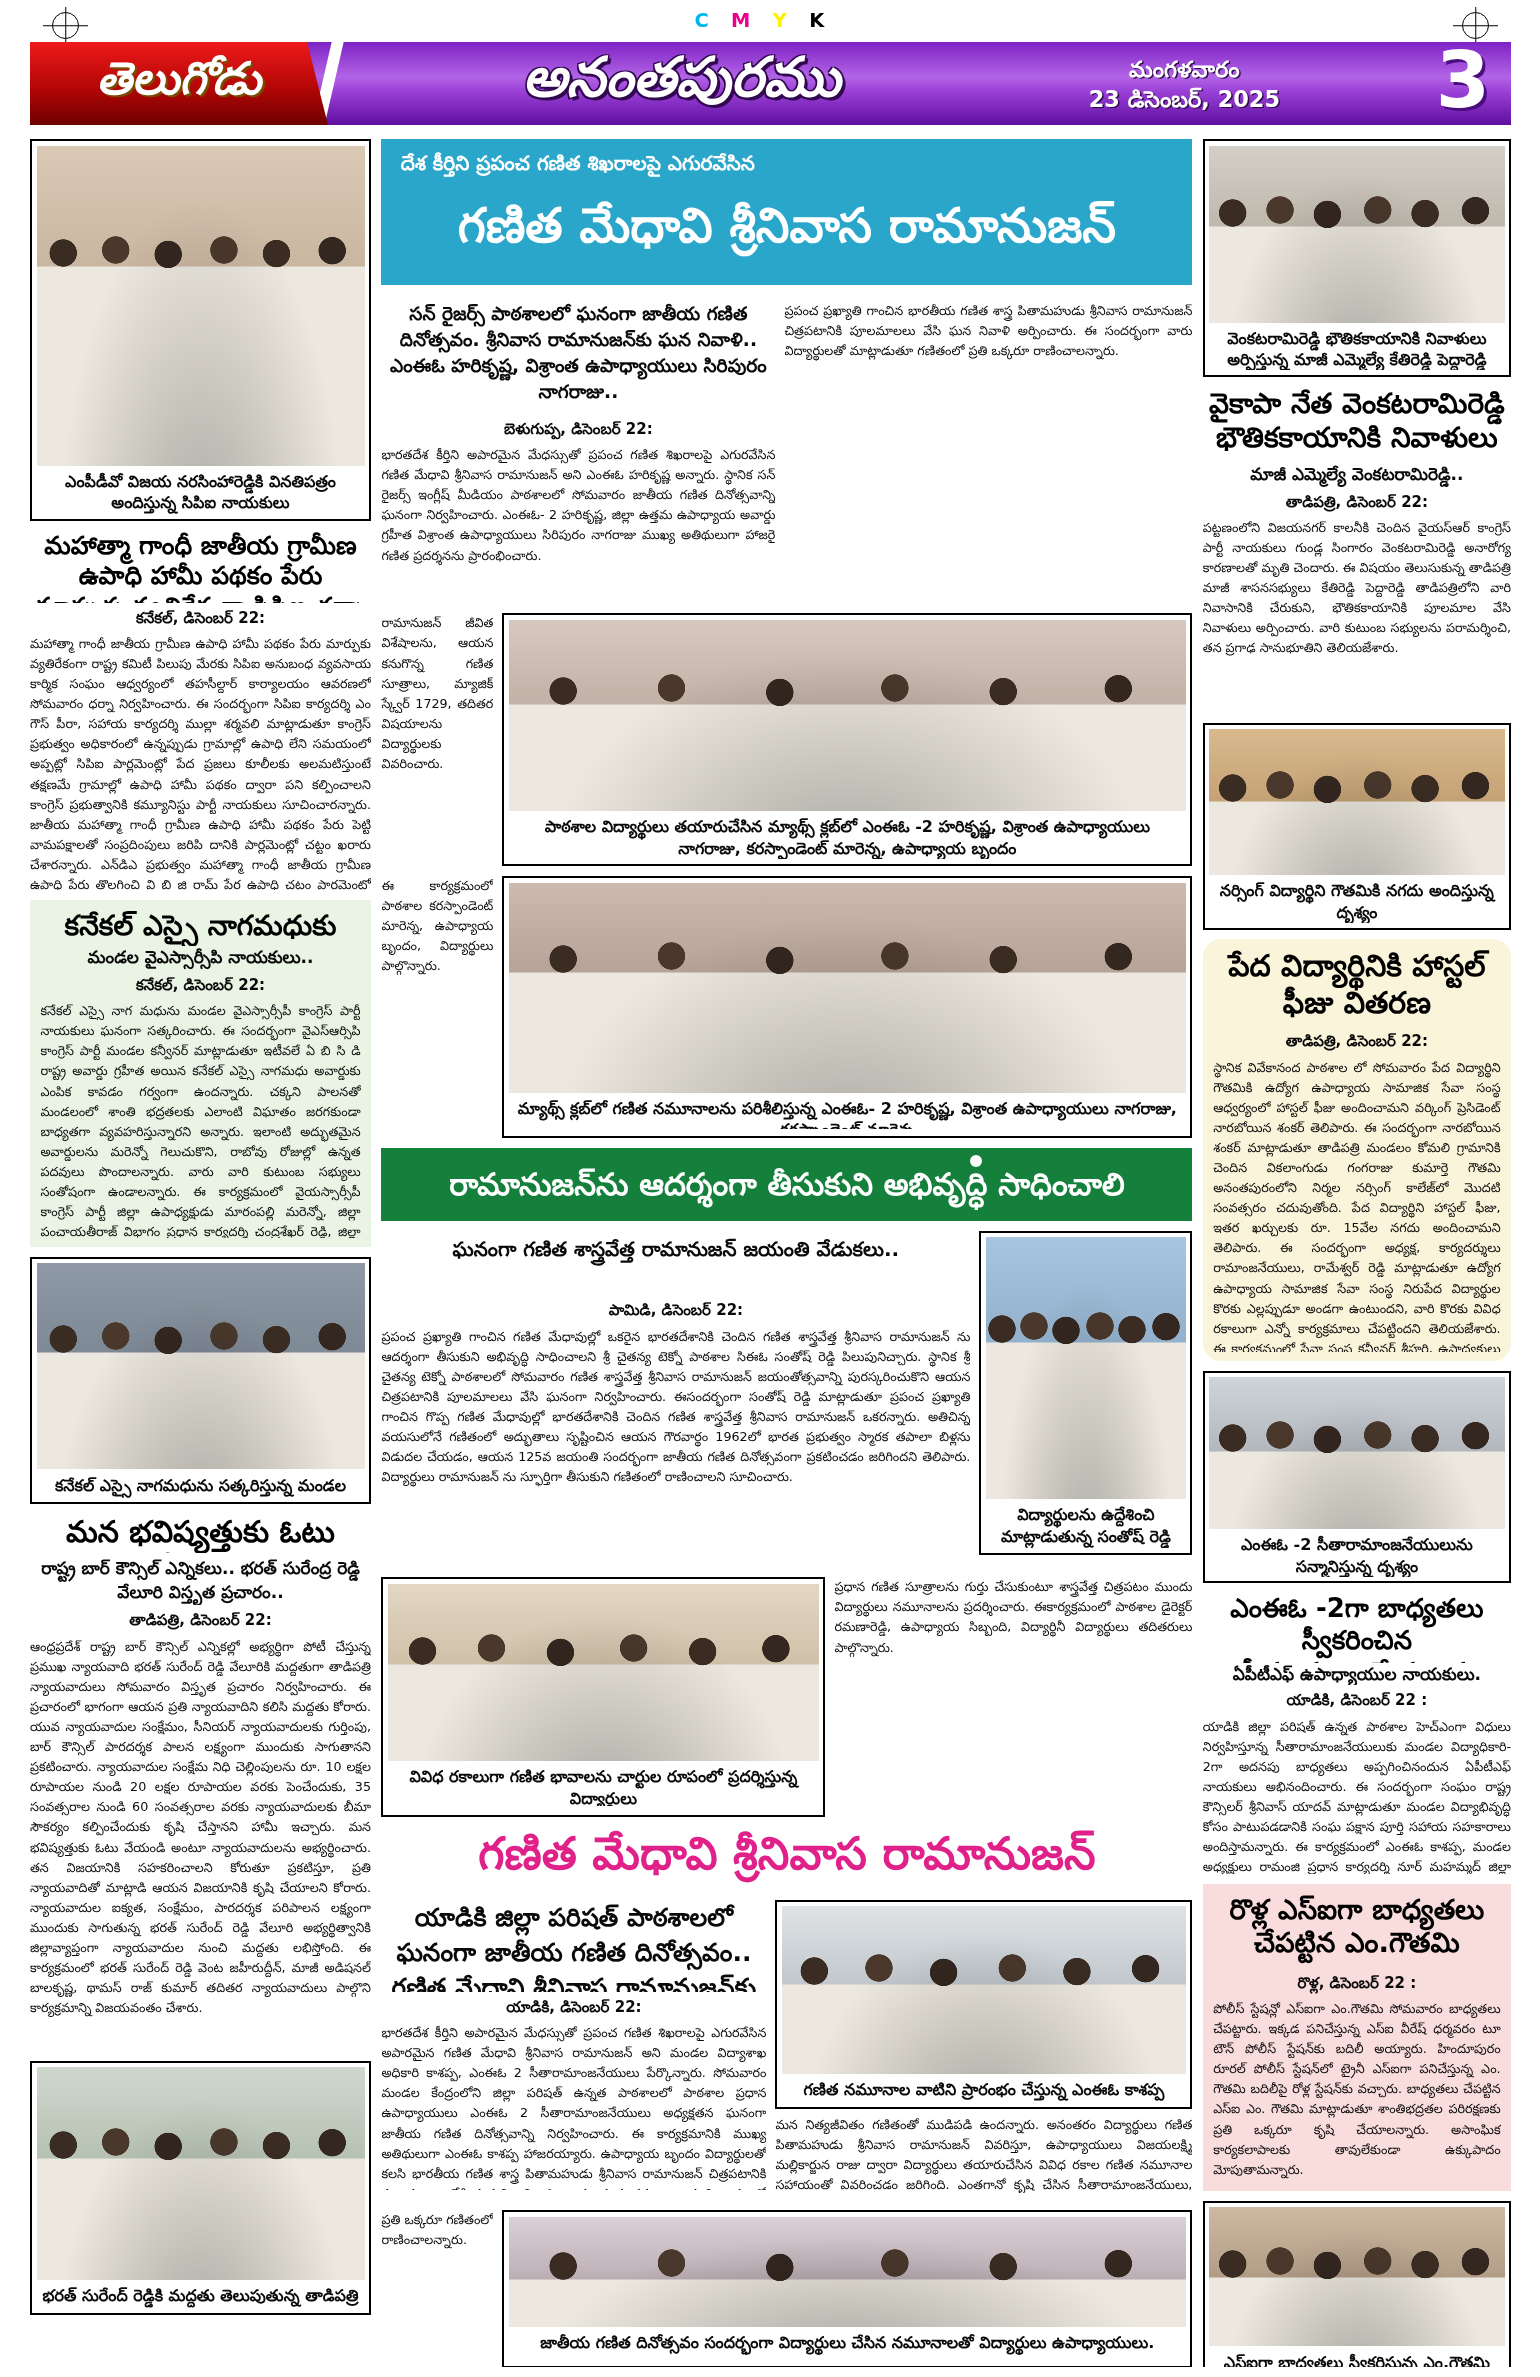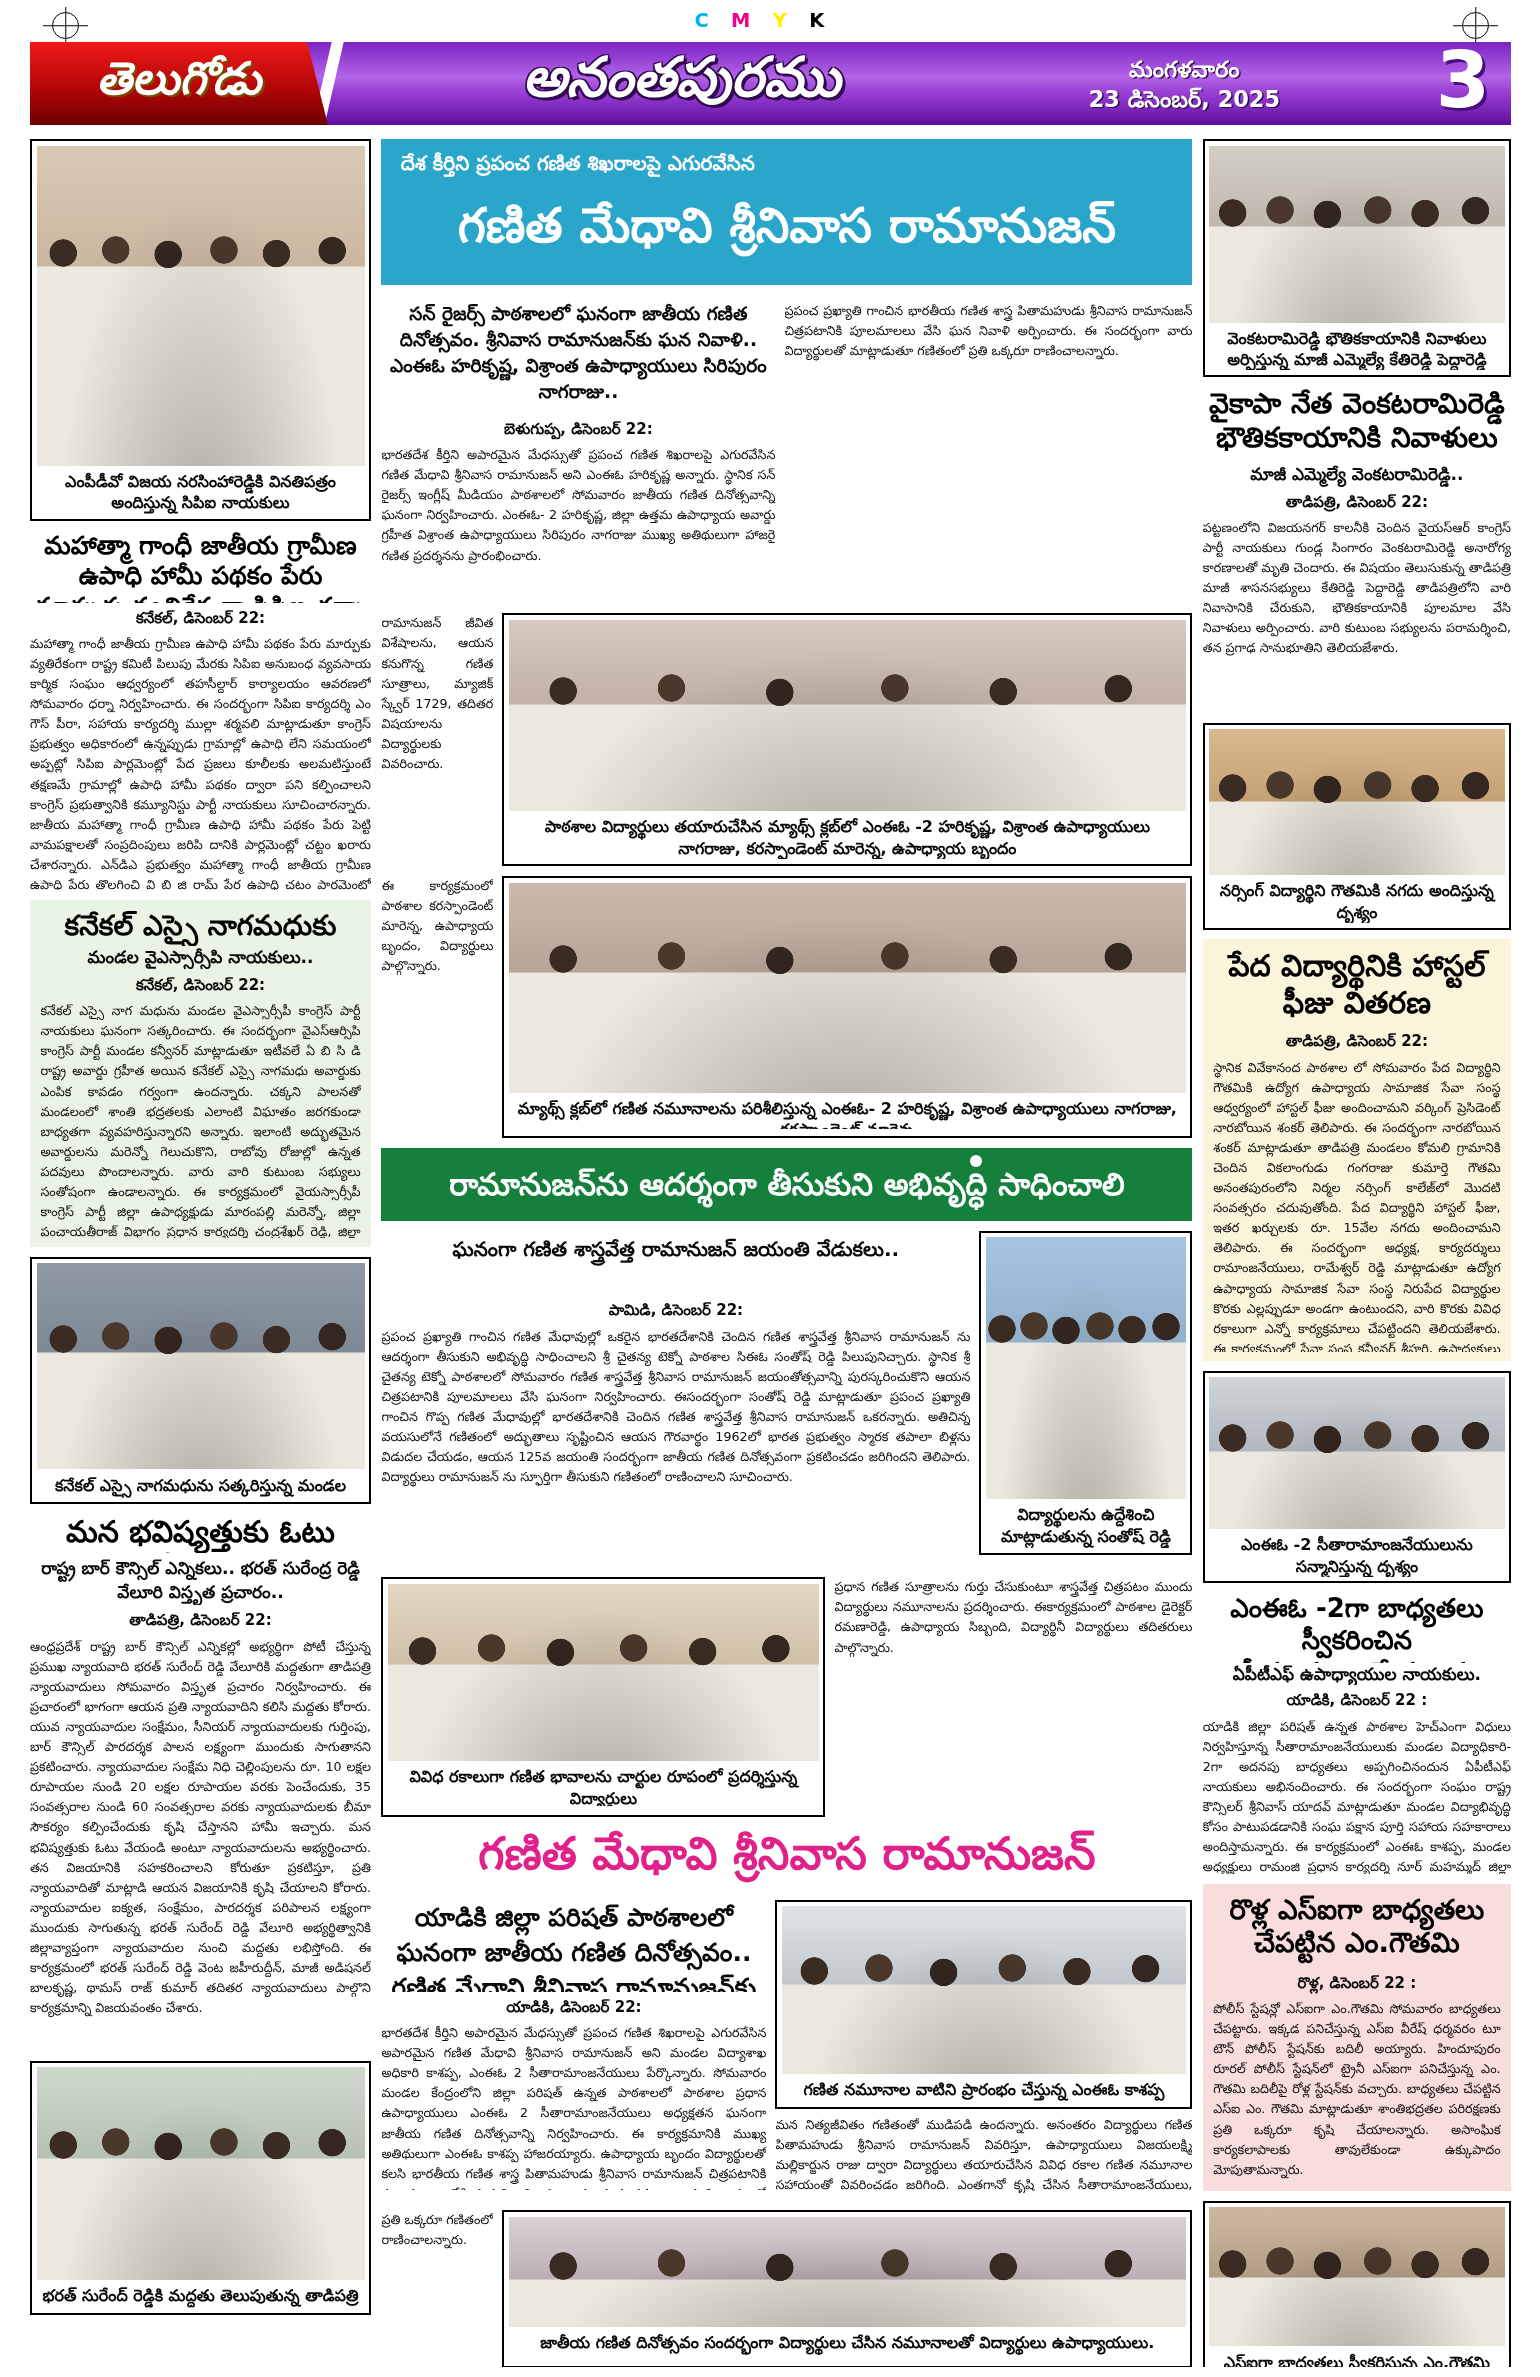--- a/index.html
+++ b/index.html
@@ -51,21 +51,21 @@
   .photobox{border:2.2px solid #000;background:#fff;padding:4.5px;box-sizing:border-box;}
   .tealbox{background:#2aa6ca;color:#fff;padding:12px 19.4px 15px;box-sizing:border-box;}
   .kicker{font-size:20px;font-weight:bold;margin-bottom:16px;}
   .mainhl{font-size:48px;font-weight:bold;text-align:center;line-height:1.15;white-space:nowrap;overflow:hidden;}
   .greenbanner{background:#14803c;color:#fff;font-size:31px;font-weight:bold;text-align:center;
                padding:18px 6px;line-height:1.2;white-space:nowrap;overflow:hidden;position:relative;}
   .greenbanner::after{content:"";position:absolute;right:26%;top:7.5px;width:12px;height:12px;border-radius:50%;background:#fff;}
   .pinkhl{color:#e0218a;font-size:45px;font-weight:bold;text-align:center;white-space:nowrap;overflow:hidden;
           text-shadow:1.5px 1.5px 0 #fff;}
   .greenbox{background:#eaf4e5;padding:9px 10.4px;box-sizing:border-box;}
-  .creambox{background:#f9f4da;padding:9px 10.4px;box-sizing:border-box;}
+  .creambox{background:#f9f4da;padding:9px 10.4px;box-sizing:border-box;border-radius:18px;}
   .pinkbox{background:#f9dcdc;padding:9px 10.4px;box-sizing:border-box;}
   
   .ph{position:relative;width:100%;overflow:hidden;background:#9aa4a8;}
   .crowd::before{content:"";position:absolute;left:0;right:0;bottom:0;height:72%;
      background:
        radial-gradient(circle at 8% 18px,#3a2c22 0 13.4px,transparent 14px),
        radial-gradient(circle at 24% 15px,#4a382c 0 13.4px,transparent 14px),
        radial-gradient(circle at 40% 19.4px,#342720 0 13.4px,transparent 14px),
        radial-gradient(circle at 57% 15px,#4a382c 0 13.4px,transparent 14px),
        radial-gradient(circle at 73% 18.6px,#3a2c22 0 13.4px,transparent 14px),

